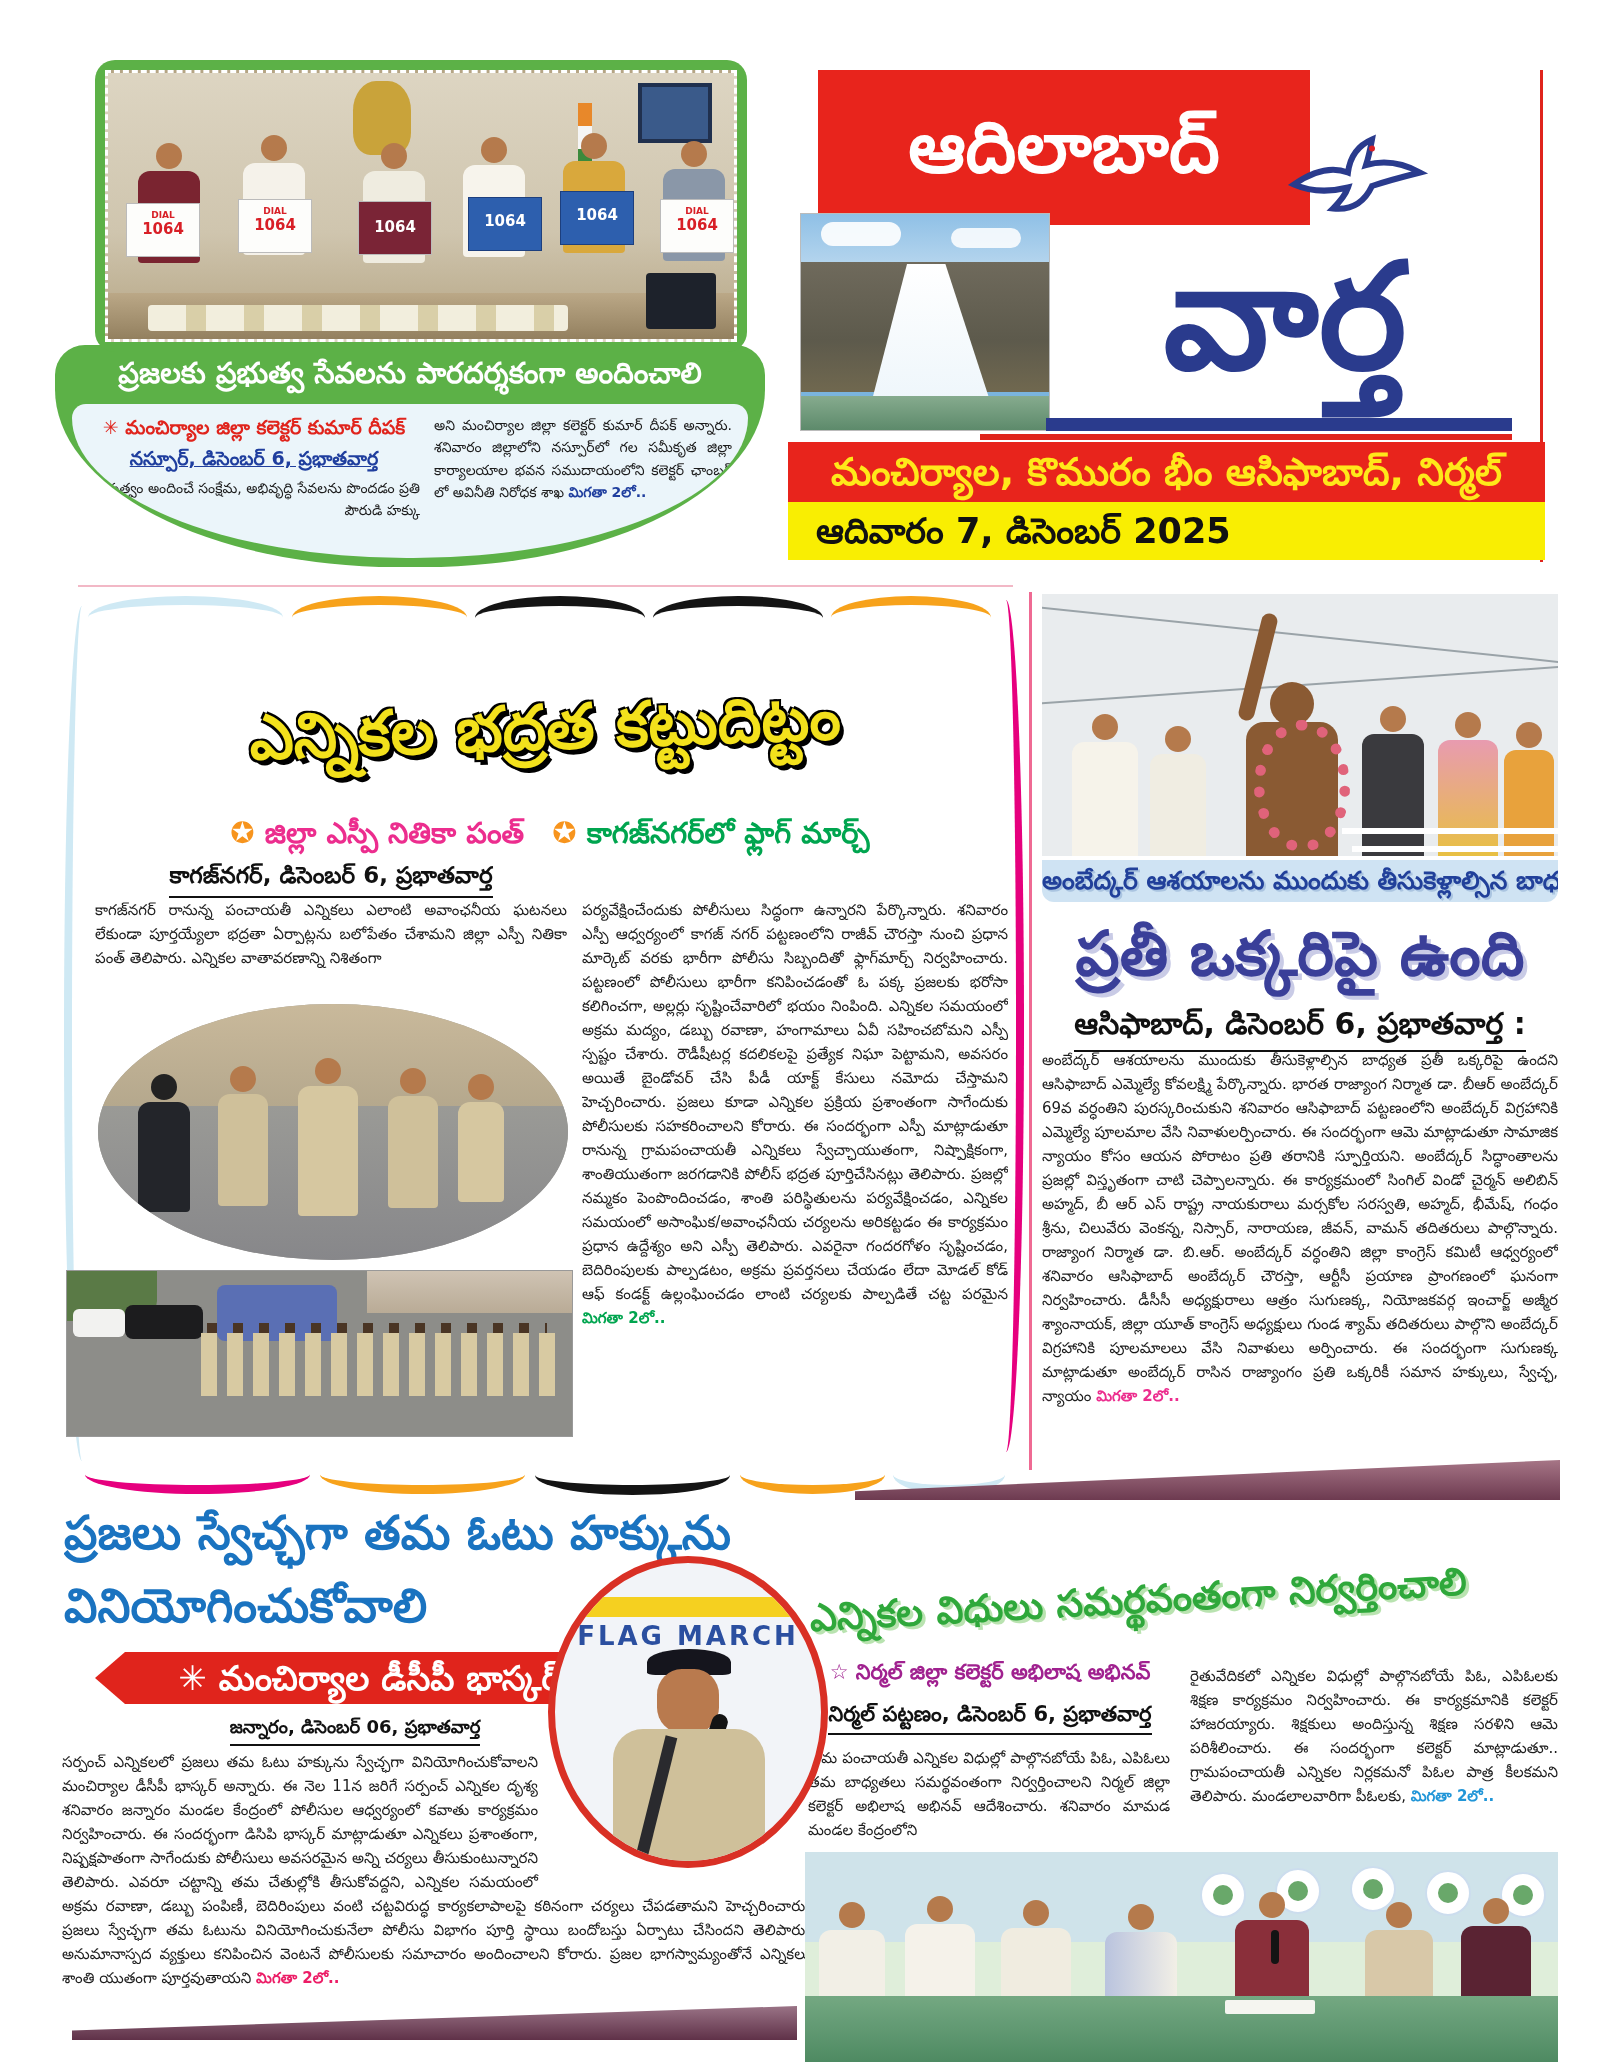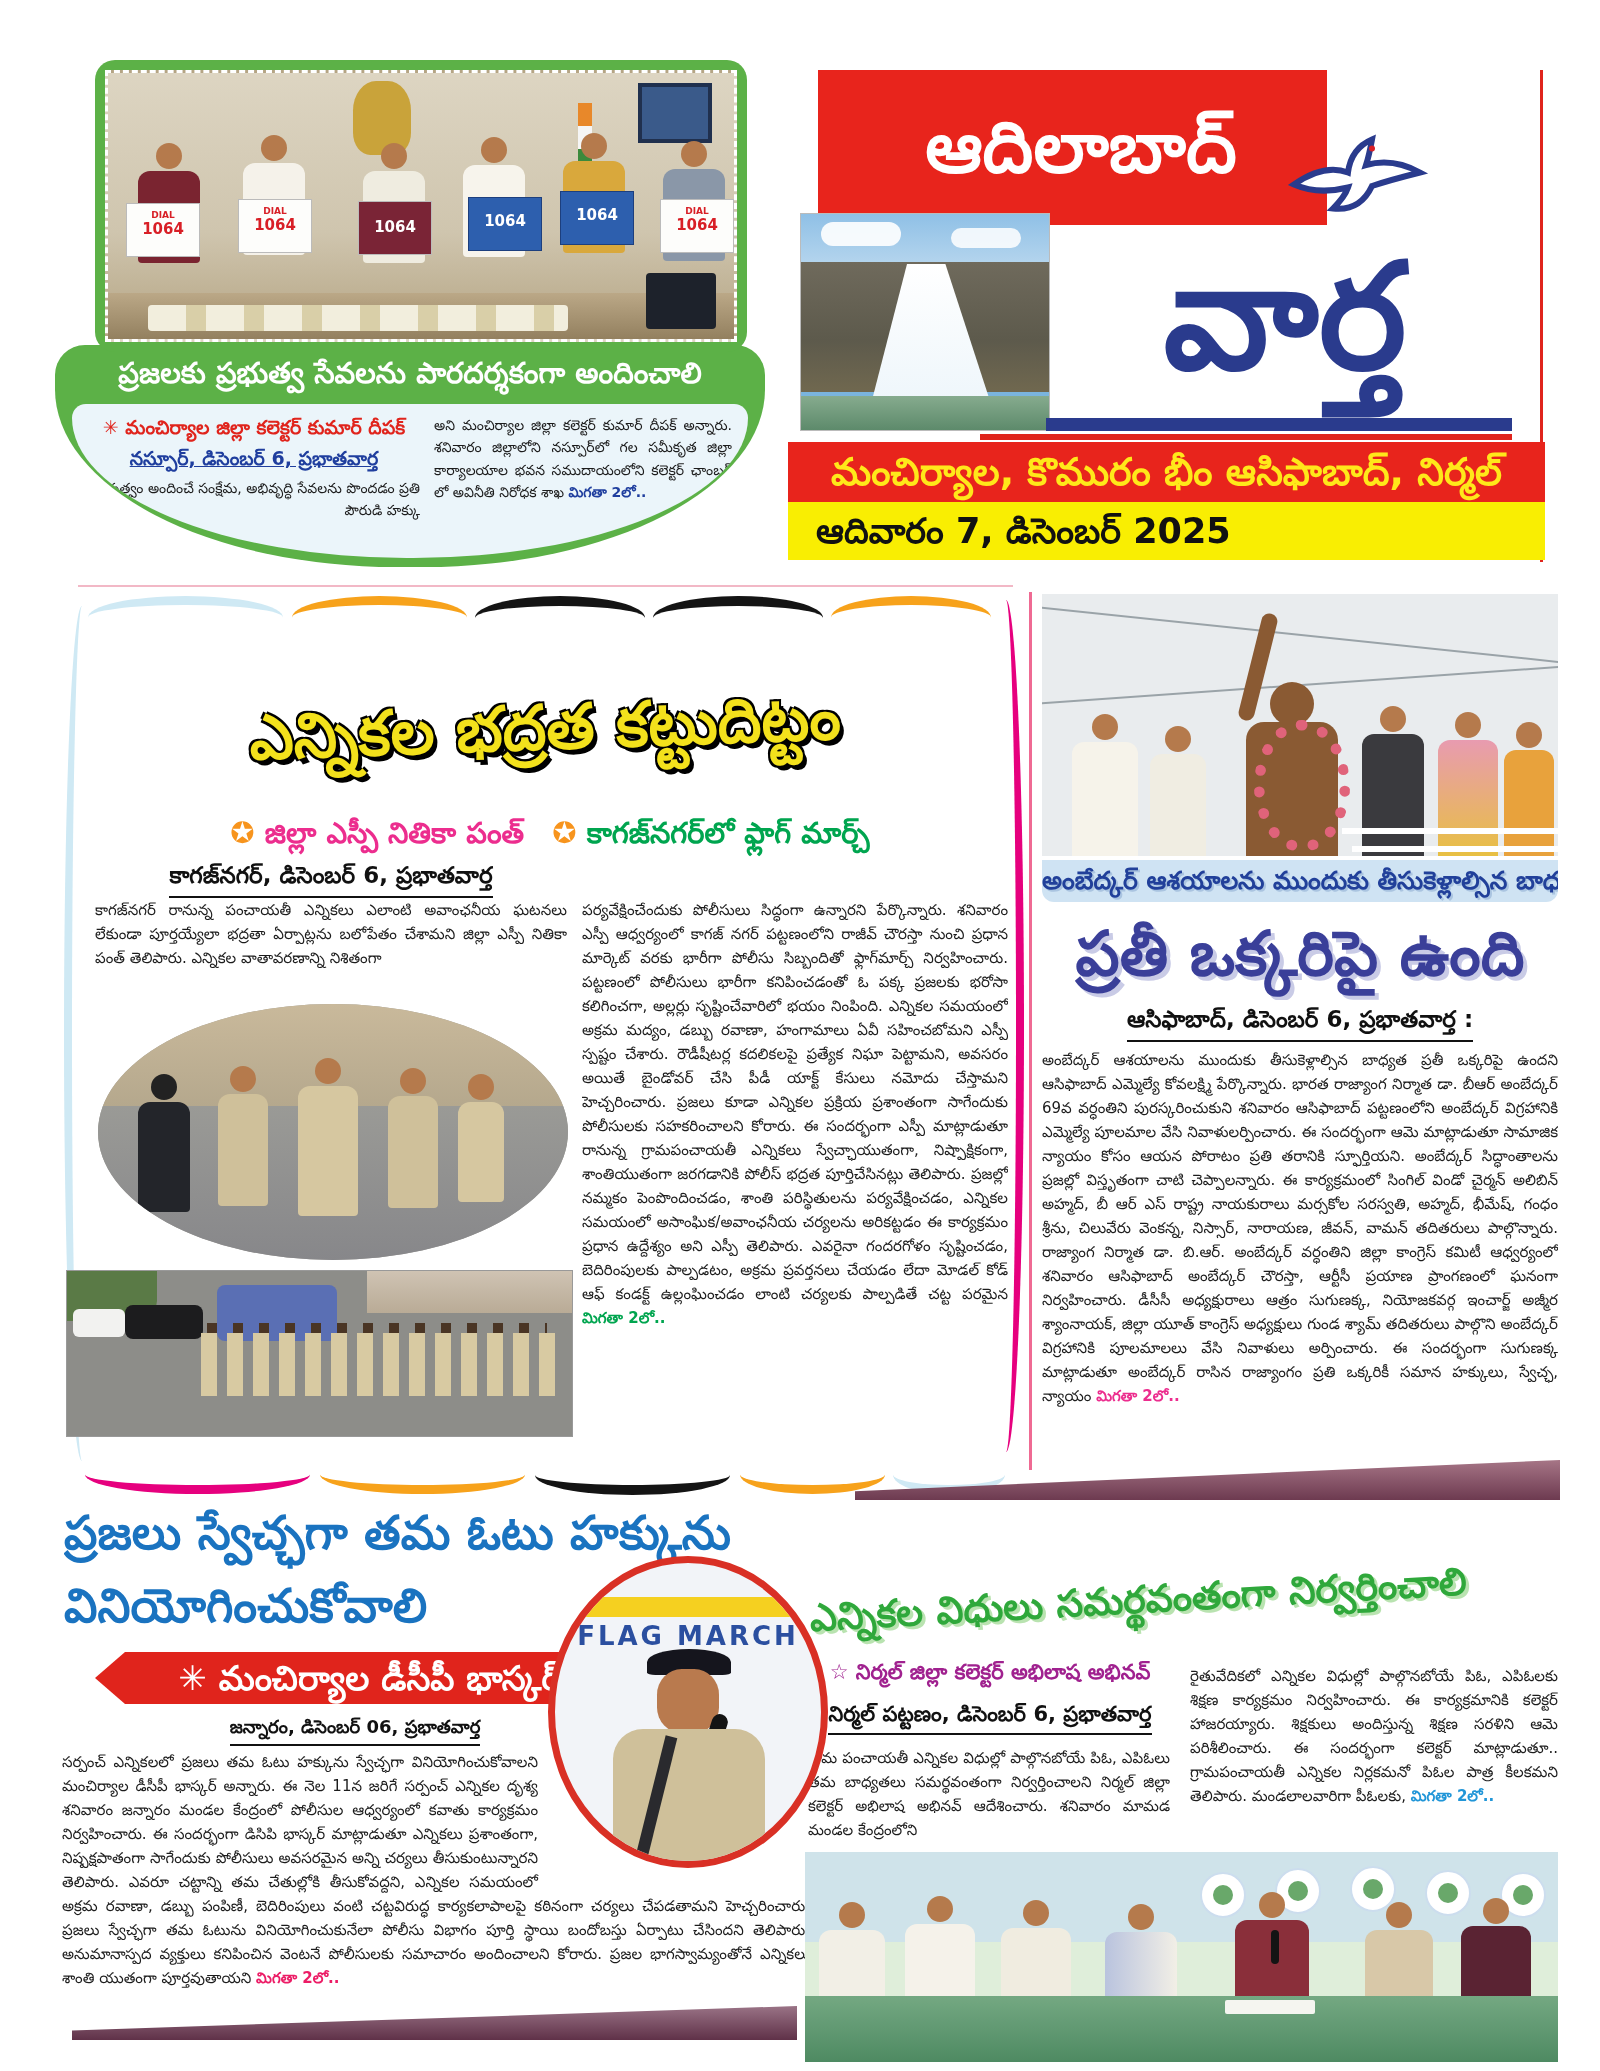--- a/index.html
+++ b/index.html
@@ -19,21 +19,21 @@
   .poster .d{color:#d81f26;font-size:9px;font-weight:bold;margin-top:6px;}
   .poster .n{color:#d81f26;font-size:15px;font-weight:bold;}
   .poster.blue{background:#2d5fae;border-color:#1d3f7e;}
   .poster.blue .n{color:#fff;margin-top:14px;}
   .tl-blob{left:55px;top:345px;width:710px;height:222px;background:#5cb147;border-radius:30px 30px 48% 48% / 30px 30px 80% 80%;}
   .tl-headline{left:60px;top:356px;width:700px;text-align:center;color:#ffffff;font-weight:bold;font-size:29px;white-space:nowrap;overflow:hidden;}
   .tl-bowl{left:72px;top:404px;width:676px;height:154px;background:#ebf5fa;border-radius:14px 14px 50% 50% / 14px 14px 92% 92%;overflow:hidden;}
   .tl-byline{color:#e0241c;font-weight:bold;font-size:19px;text-align:center;}
   .tl-dateline{color:#1f3e9e;font-weight:bold;font-size:19px;text-align:center;text-decoration:underline;margin-top:4px;}
   
-  .mh-redbox{left:818px;top:70px;width:492px;height:155px;background:#e8241c;color:#ffffff;font-weight:bold;font-size:72px;text-align:center;line-height:155px;white-space:nowrap;overflow:hidden;padding-left:17px;}
+  .mh-redbox{left:818px;top:70px;width:492px;height:155px;background:#e8241c;color:#ffffff;font-weight:bold;font-size:72px;text-align:center;line-height:155px;white-space:nowrap;overflow:hidden;}
   .mh-title{left:1050px;top:215px;width:470px;height:205px;color:#2a3b8d;font-weight:bold;font-size:148px;line-height:205px;text-align:center;white-space:nowrap;overflow:hidden;}
   .mh-strip1{left:788px;top:442px;width:757px;height:60px;background:#e8241c;color:#ffe81a;font-weight:bold;font-size:38px;line-height:60px;text-align:center;white-space:nowrap;overflow:hidden;}
   .mh-strip2{left:788px;top:502px;width:757px;height:58px;background:#f9ee02;color:#111;font-weight:bold;font-size:35px;line-height:58px;padding-left:28px;box-sizing:border-box;white-space:nowrap;overflow:hidden;}
   
   .ma-headline{left:80px;top:648px;width:930px;height:160px;line-height:160px;text-align:center;font-size:62px;font-weight:800;color:#f3e11c;white-space:nowrap;overflow:hidden;transform:rotate(-2deg);
     text-shadow:4px 5px 0 #000,-2px -2px 0 #000,2px -2px 0 #000,-2px 2px 0 #000,2px 2px 0 #000;}
   .ma-subs{left:90px;top:816px;width:920px;text-align:center;font-size:29px;font-weight:bold;white-space:nowrap;overflow:hidden;}
   .ma-dateline-wrap{left:95px;top:862px;width:472px;text-align:center;}
   .ma-col1{left:95px;top:898px;width:472px;height:102px;overflow:hidden;}
   .ma-col2{left:582px;top:898px;width:426px;height:550px;overflow:hidden;}
@@ -275,21 +275,21 @@
       <div class="fig" style="left:462px;top:128px;">
           <div class="h"></div>
           <div class="t" style="background:#e8a23c;width:50px;height:112px;"></div>
         </div>
       <div class="abs" style="left:300px;bottom:22px;width:216px;height:6px;background:#fff;"></div>
       <div class="abs" style="left:310px;bottom:4px;width:206px;height:6px;background:#fff;"></div>
     </div>
     <div class="abs ra-kicker">అంబేద్కర్ ఆశయాలను ముందుకు తీసుకెళ్లాల్సిన బాధ్యత</div>
     <h2 class="abs ra-headline" style="margin:0;">ప్రతీ ఒక్కరిపై ఉంది</h2>
     <div class="abs ra-dateline-wrap">
-      <span class="dateline" style="font-size:23px;">ఆసిఫాబాద్, డిసెంబర్ 6, ప్రభాతవార్త :</span>
+      <span class="dateline" style="font-size:30px;">ఆసిఫాబాద్, డిసెంబర్ 6, ప్రభాతవార్త :</span>
     </div>
     <div class="abs ra-body">
       <p class="body-text" style="margin:0;">
         <span>అంబేద్కర్ ఆశయాలను ముందుకు తీసుకెళ్లాల్సిన బాధ్యత ప్రతీ ఒక్కరిపై ఉందని ఆసిఫాబాద్ ఎమ్మెల్యే కోవలక్ష్మి పేర్కొన్నారు. భారత రాజ్యాంగ నిర్మాత డా. బీఆర్ అంబేద్కర్ 69వ వర్ధంతిని పురస్కరించుకుని శనివారం ఆసిఫాబాద్ పట్టణంలోని అంబేద్కర్ విగ్రహానికి ఎమ్మెల్యే పూలమాల వేసి నివాళులర్పించారు. ఈ సందర్భంగా ఆమె మాట్లాడుతూ సామాజిక న్యాయం కోసం ఆయన పోరాటం ప్రతి తరానికి స్ఫూర్తియని. అంబేద్కర్ సిద్ధాంతాలను ప్రజల్లో విస్తృతంగా చాటి చెప్పాలన్నారు. ఈ కార్యక్రమంలో సింగిల్ విండో చైర్మన్ అలిబిన్ అహ్మద్, బీ ఆర్ ఎస్ రాష్ట్ర నాయకురాలు మర్సకోల సరస్వతి, అహ్మద్, భీమేష్, గంధం శ్రీను, చిలువేరు వెంకన్న, నిస్సార్, నారాయణ, జీవన్, వామన్ తదితరులు పాల్గొన్నారు. రాజ్యాంగ నిర్మాత డా. బి.ఆర్. అంబేద్కర్ వర్ధంతిని జిల్లా కాంగ్రెస్ కమిటీ ఆధ్వర్యంలో శనివారం ఆసిఫాబాద్ అంబేద్కర్ చౌరస్తా, ఆర్టీసీ ప్రయాణ ప్రాంగణంలో ఘనంగా నిర్వహించారు. డీసీసీ అధ్యక్షురాలు ఆత్రం సుగుణక్క, నియోజకవర్గ ఇంచార్జ్ అజ్మీర శ్యాంనాయక్, జిల్లా యూత్ కాంగ్రెస్ అధ్యక్షులు గుండ శ్యామ్ తదితరులు పాల్గొని అంబేద్కర్ విగ్రహానికి పూలమాలలు వేసి నివాళులు అర్పించారు. ఈ సందర్భంగా సుగుణక్క మాట్లాడుతూ అంబేద్కర్ రాసిన రాజ్యాంగం ప్రతి ఒక్కరికీ సమాన హక్కులు, స్వేచ్ఛ, న్యాయం</span>
         <span class="more" style="color:#ec2d8e;">మిగతా 2లో..</span>
       </p>
     </div>
     <div class="wedge" style="left:855px;top:1460px;width:705px;height:40px;background:linear-gradient(180deg,#a67586,#6d3a50);clip-path:polygon(0 78%,100% 0,100% 100%,0 100%);"></div>
   </section>
 

